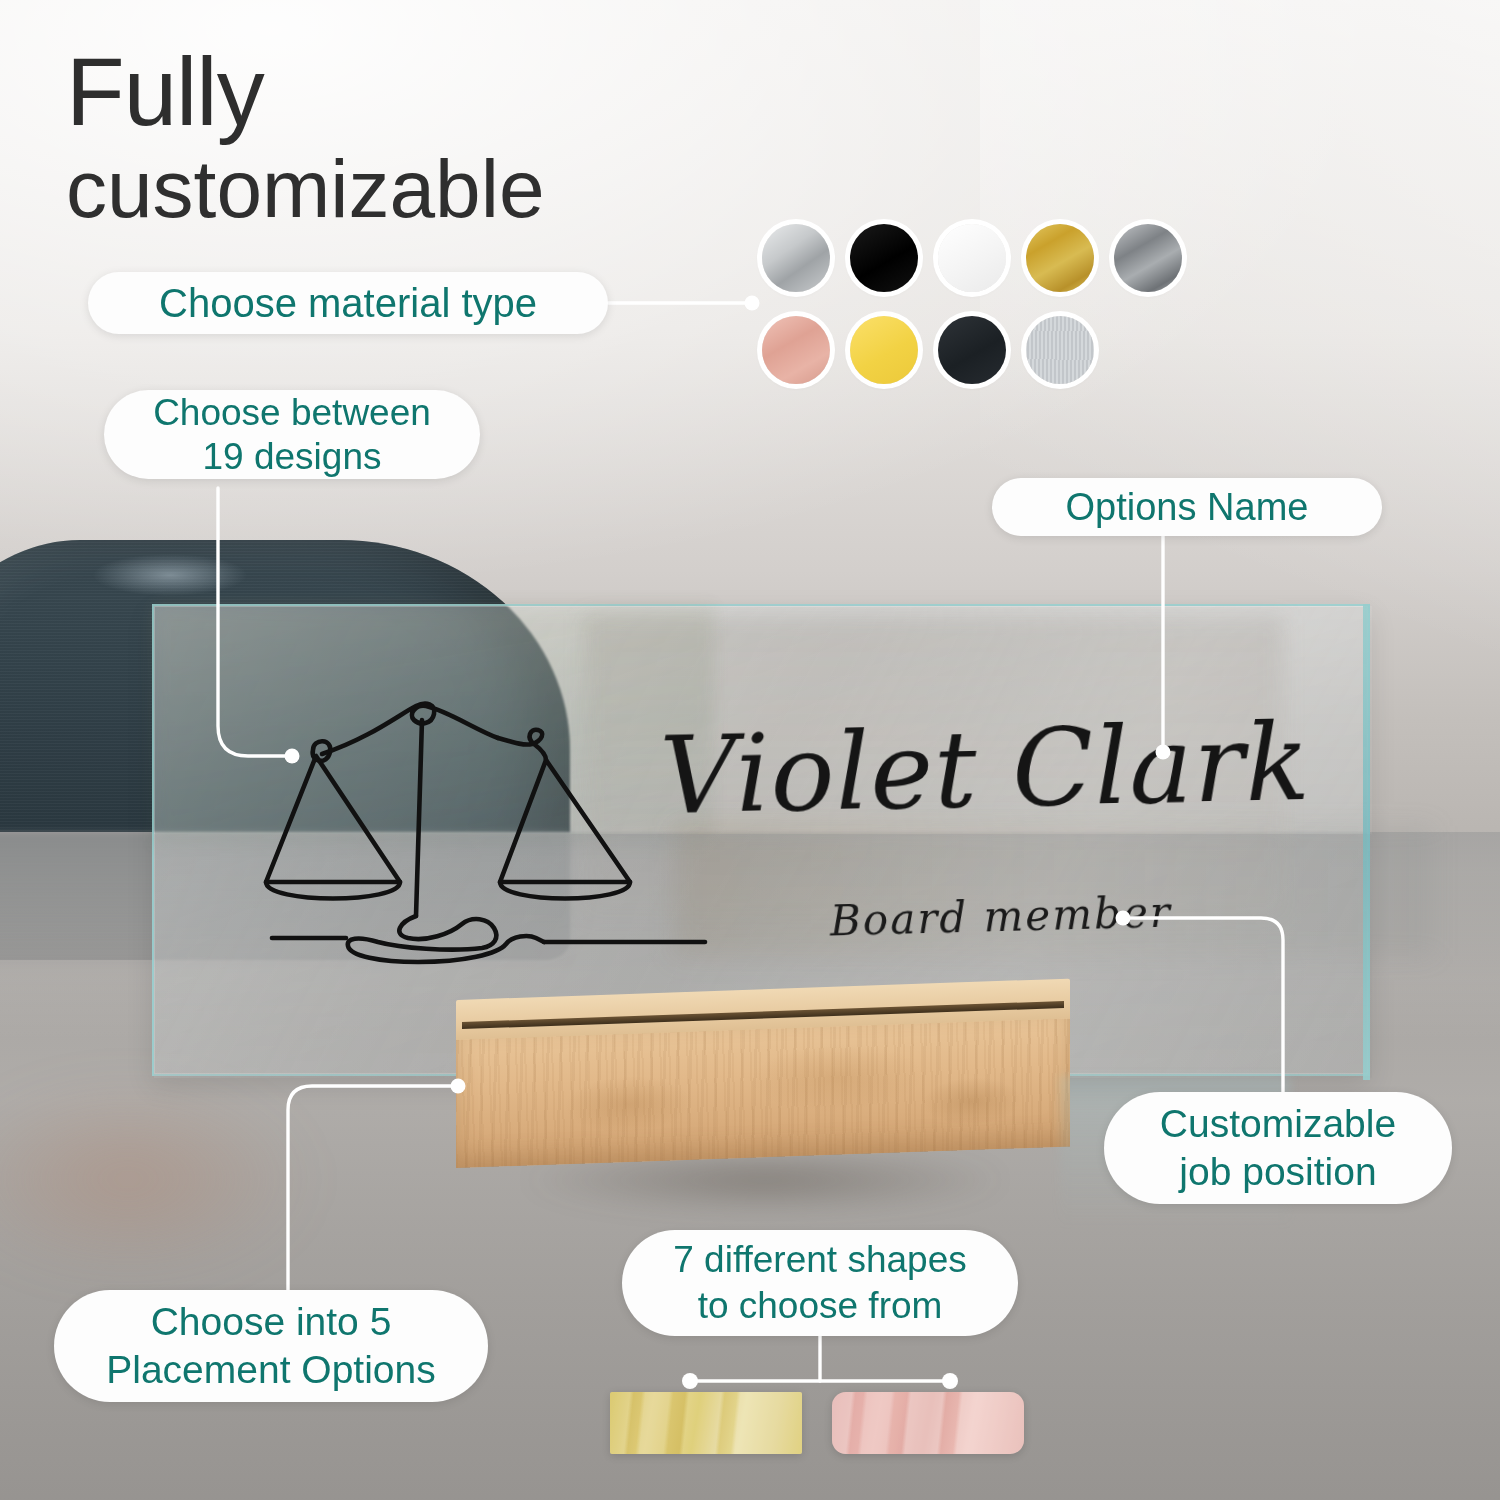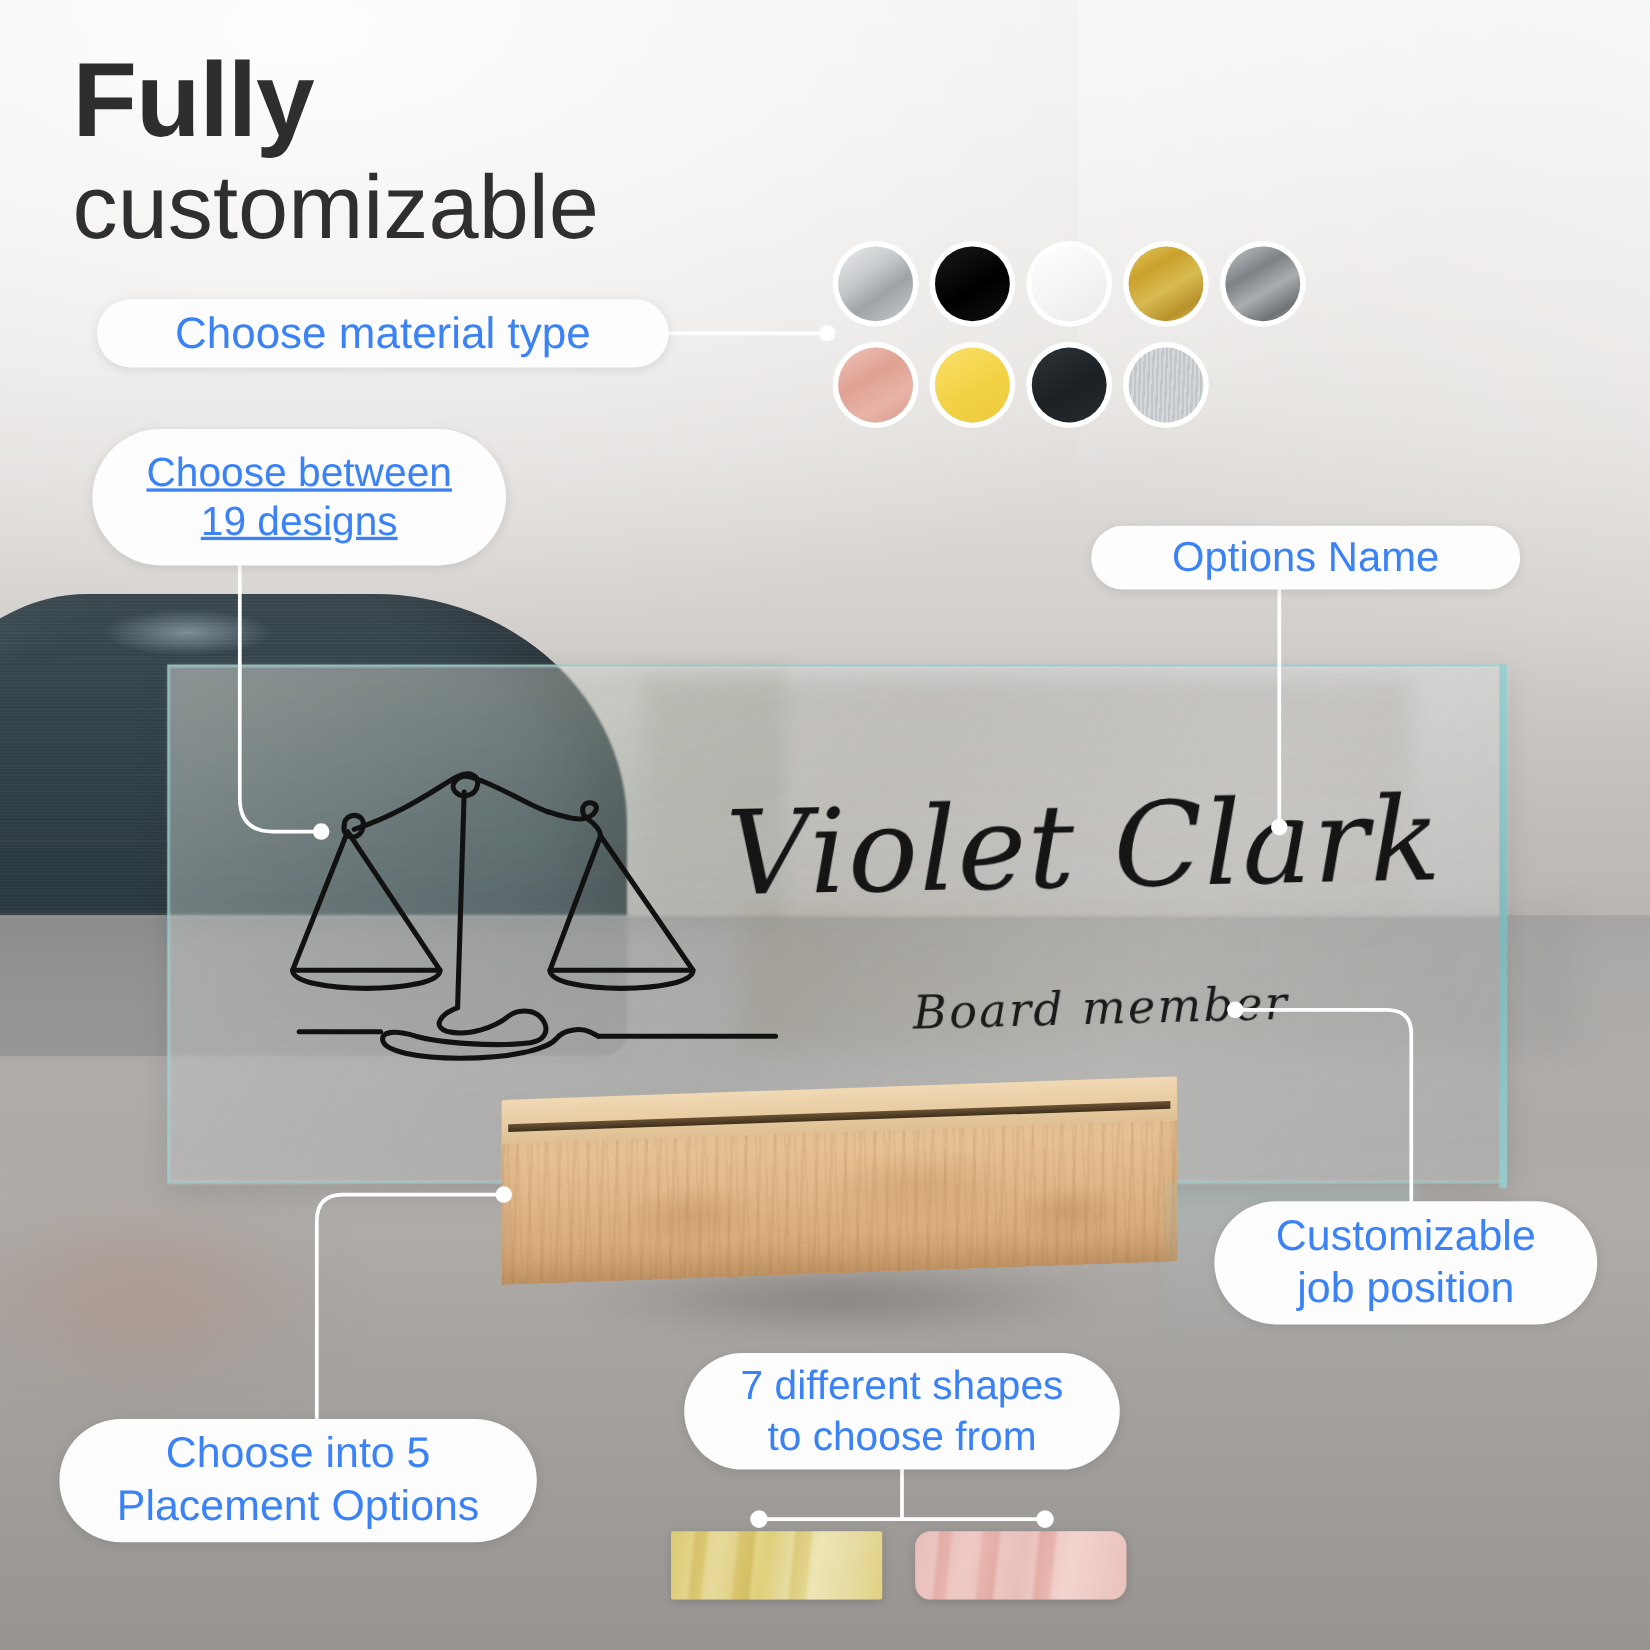--- a/index.html
+++ b/index.html
@@ -169,43 +169,43 @@
   }
   .glass-reflection {
     position:absolute; left:1060px; top:1076px; width:230px; height:190px;
     background:linear-gradient(180deg, rgba(160,200,205,0.25), rgba(160,200,205,0.0) 80%);
     filter:blur(5px);
   }
 
   
   .h-fully {
     position:absolute; left:66px; top:44px;
-    font-size:96px; font-weight:700; color:#2e2e2e; letter-spacing:-1px;
+    font-size:96px; font-weight:400; color:#2e2e2e; letter-spacing:-1px;
     line-height:1.0;
   }
   .h-custom {
     position:absolute; left:66px; top:148px;
     font-size:82px; font-weight:300; color:#2f2f2f; letter-spacing:0px;
     line-height:1.0;
   }
 
   
   .pill {
     position:absolute;
     background:#fdfdfd;
     border-radius:999px;
-    color:#3b82f6;
+    color:#0f766e;
     font-weight:300;
     text-align:center;
     display:flex; align-items:center; justify-content:center;
     box-shadow:0 2px 10px rgba(0,0,0,0.10);
     white-space:pre-line;
   }
   .pill.p-material { left:88px;  top:272px; width:520px; height:62px;  font-size:40px; }
-  .pill.p-designs  { left:84px;  top:390px; width:376px; height:124px;  font-size:37px; line-height:44px;text-decoration:underline; }
+  .pill.p-designs  { left:104px;  top:390px; width:376px; height:89px;  font-size:37px; line-height:44px; }
   .pill.p-name     { left:992px; top:478px; width:390px; height:58px;  font-size:38px; }
   .pill.p-job      { left:1104px;top:1092px;width:348px; height:112px; font-size:39px; line-height:48px; }
   .pill.p-place    { left:54px;  top:1290px;width:434px; height:112px; font-size:39px; line-height:48px; }
   .pill.p-shapes   { left:622px; top:1230px;width:396px; height:106px; font-size:37px; line-height:46px; }
 
   
   #leaders { position:absolute; inset:0; width:1500px; height:1500px; pointer-events:none; }
 
   
   .swatches { position:absolute; left:762px; top:222px; width:406px; height:164px; }

